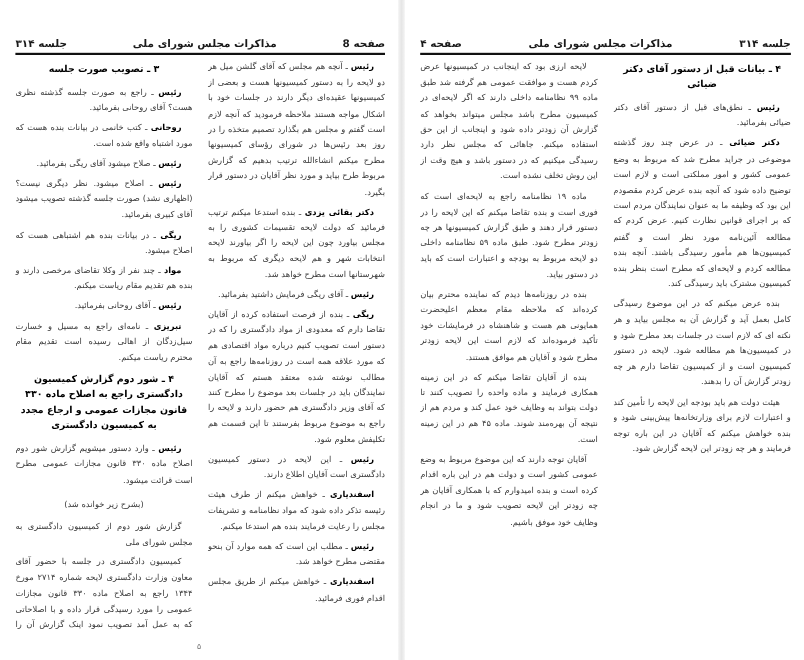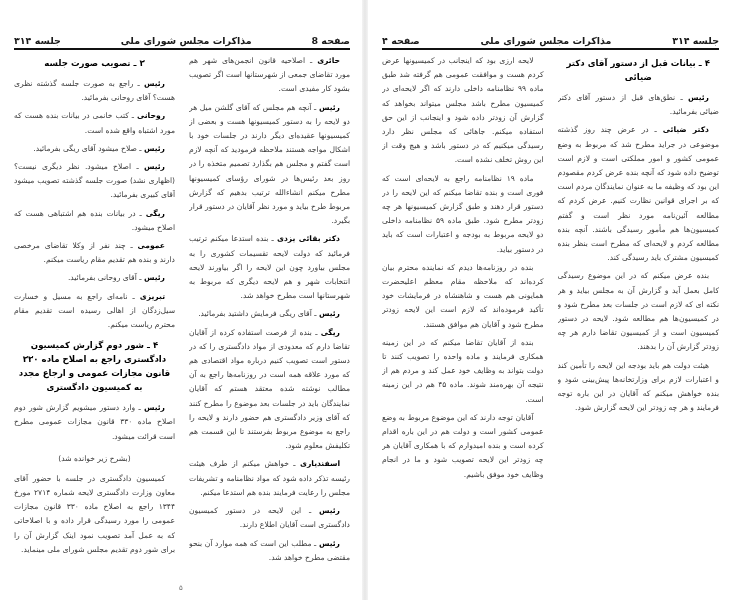--- a/index.html
+++ b/index.html
@@ -55,43 +55,43 @@
 <body>
 
 <div class="page page-left">
   <div class="header">
     <span>صفحه 8</span>
     <span>مذاکرات مجلس شورای ملی</span>
     <span>جلسه ۳۱۴</span>
   </div>
   <div class="cols">
     <div class="col">
-        <p class="para"><span class="speaker">حائری</span> <span>ـ اصلاحیه قانون انجمن‌های شهر هم مورد تقاضای جمعی از شهرستانها است اگر تصویب بشود کار مفیدی است.</span></p>
         <p class="para"><span class="speaker">رئیس</span> <span>ـ آنچه هم مجلس که آقای گلشن میل هر دو لایحه را به دستور کمیسیونها هست و بعضی از کمیسیونها عقیده‌ای دیگر دارند در جلسات خود با اشکال مواجه هستند ملاحظه فرمودید که آنچه لازم است گفتم و مجلس هم بگذارد تصمیم متخذه را در روز بعد رئیس‌ها در شورای رؤسای کمیسیونها مطرح میکنم انشاءالله ترتیب بدهیم که گزارش مربوط طرح بیاید و مورد نظر آقایان در دستور قرار بگیرد.</span></p>
         <p class="para"><span class="speaker">دکتر بقائی یزدی</span> <span>ـ بنده استدعا میکنم ترتیب فرمائید که دولت لایحه تقسیمات کشوری را به مجلس بیاورد چون این لایحه را اگر بیاورند لایحه انتخابات شهر و هم لایحه دیگری که مربوط به شهرستانها است مطرح خواهد شد.</span></p>
         <p class="para"><span class="speaker">رئیس</span> <span>ـ آقای ریگی فرمایش داشتید بفرمائید.</span></p>
         <p class="para"><span class="speaker">ریگی</span> <span>ـ بنده از فرصت استفاده کرده از آقایان تقاضا دارم که معدودی از مواد دادگستری را که در دستور است تصویب کنیم درباره مواد اقتصادی هم که مورد علاقه همه است در روزنامه‌ها راجع به آن مطالب نوشته شده معتقد هستم که آقایان نمایندگان باید در جلسات بعد موضوع را مطرح کنند که آقای وزیر دادگستری هم حضور دارند و لایحه را راجع به موضوع مربوط بفرستند تا این قسمت هم تکلیفش معلوم شود.</span></p>
+        <p class="para"><span class="speaker">رئیس</span> <span>ـ این لایحه در دستور کمیسیون دادگستری است آقایان اطلاع دارند.</span></p>
         <p class="para"><span class="speaker">اسفندیاری</span> <span>ـ خواهش میکنم از طرف هیئت رئیسه تذکر داده شود که مواد نظامنامه و تشریفات مجلس را رعایت فرمایند بنده هم استدعا میکنم.</span></p>
-        <p class="para"><span class="speaker">رئیس</span> <span>ـ این لایحه در دستور کمیسیون دادگستری است آقایان اطلاع دارند.</span></p>
         <p class="para"><span class="speaker">رئیس</span> <span>ـ مطلب این است که همه موارد آن بنحو مقتضی مطرح خواهد شد.</span></p>
         <p class="para"><span class="speaker">اسفندیاری</span> <span>ـ خواهش میکنم از طریق مجلس اقدام فوری فرمائید.</span></p>
       </div>
     <div class="col">
         <div class="heading">۳ ـ تصویب صورت جلسه</div>
         <p class="para"><span class="speaker">رئیس</span> <span>ـ راجع به صورت جلسه گذشته نظری هست؟ آقای روحانی بفرمائید.</span></p>
         <p class="para"><span class="speaker">روحانی</span> <span>ـ کتب خانمی در بیانات بنده هست که مورد اشتباه واقع شده است.</span></p>
         <p class="para"><span class="speaker">رئیس</span> <span>ـ صلاح میشود آقای ریگی بفرمائید.</span></p>
         <p class="para"><span class="speaker">رئیس</span> <span>ـ اصلاح میشود. نظر دیگری نیست؟ (اظهاری نشد) صورت جلسه گذشته تصویب میشود آقای کبیری بفرمائید.</span></p>
         <p class="para"><span class="speaker">ریگی</span> <span>ـ در بیانات بنده هم اشتباهی هست که اصلاح میشود.</span></p>
-        <p class="para"><span class="speaker">عمومی</span> <span>ـ چند نفر از وکلا تقاضای مرخصی دارند و بنده هم تقدیم مقام ریاست میکنم.</span></p>
+        <p class="para"><span class="speaker">مواد</span> <span>ـ چند نفر از وکلا تقاضای مرخصی دارند و بنده هم تقدیم مقام ریاست میکنم.</span></p>
         <p class="para"><span class="speaker">رئیس</span> <span>ـ آقای روحانی بفرمائید.</span></p>
         <p class="para"><span class="speaker">تبریزی</span> <span>ـ نامه‌ای راجع به مسیل و خسارت سیل‌زدگان از اهالی رسیده است تقدیم مقام محترم ریاست میکنم.</span></p>
         <div class="heading">۴ ـ شور دوم گزارش کمیسیون دادگستری راجع به اصلاح ماده ۳۳۰ قانون مجازات عمومی و ارجاع مجدد به کمیسیون دادگستری</div>
         <p class="para"><span class="speaker">رئیس</span> <span>ـ وارد دستور میشویم گزارش شور دوم اصلاح ماده ۳۳۰ قانون مجازات عمومی مطرح است قرائت میشود.</span></p>
         <div class="centered">(بشرح زیر خوانده شد)</div>
+        <p class="para"><span>گزارش شور دوم از کمیسیون دادگستری به مجلس شورای ملی</span></p>
         <p class="para"><span>کمیسیون دادگستری در جلسه با حضور آقای معاون وزارت دادگستری لایحه شماره ۲۷۱۴ مورخ ۱۳۴۴ راجع به اصلاح ماده ۳۳۰ قانون مجازات عمومی را مورد رسیدگی قرار داده و با اصلاحاتی که به عمل آمد تصویب نمود اینک گزارش آن را برای شور دوم تقدیم مجلس شورای ملی مینماید.</span></p>
       </div>
   </div>
   <div class="footer">۵</div>
 </div>
 
 <div class="gutter"></div>
 
 <div class="page page-right">
   <div class="header">

